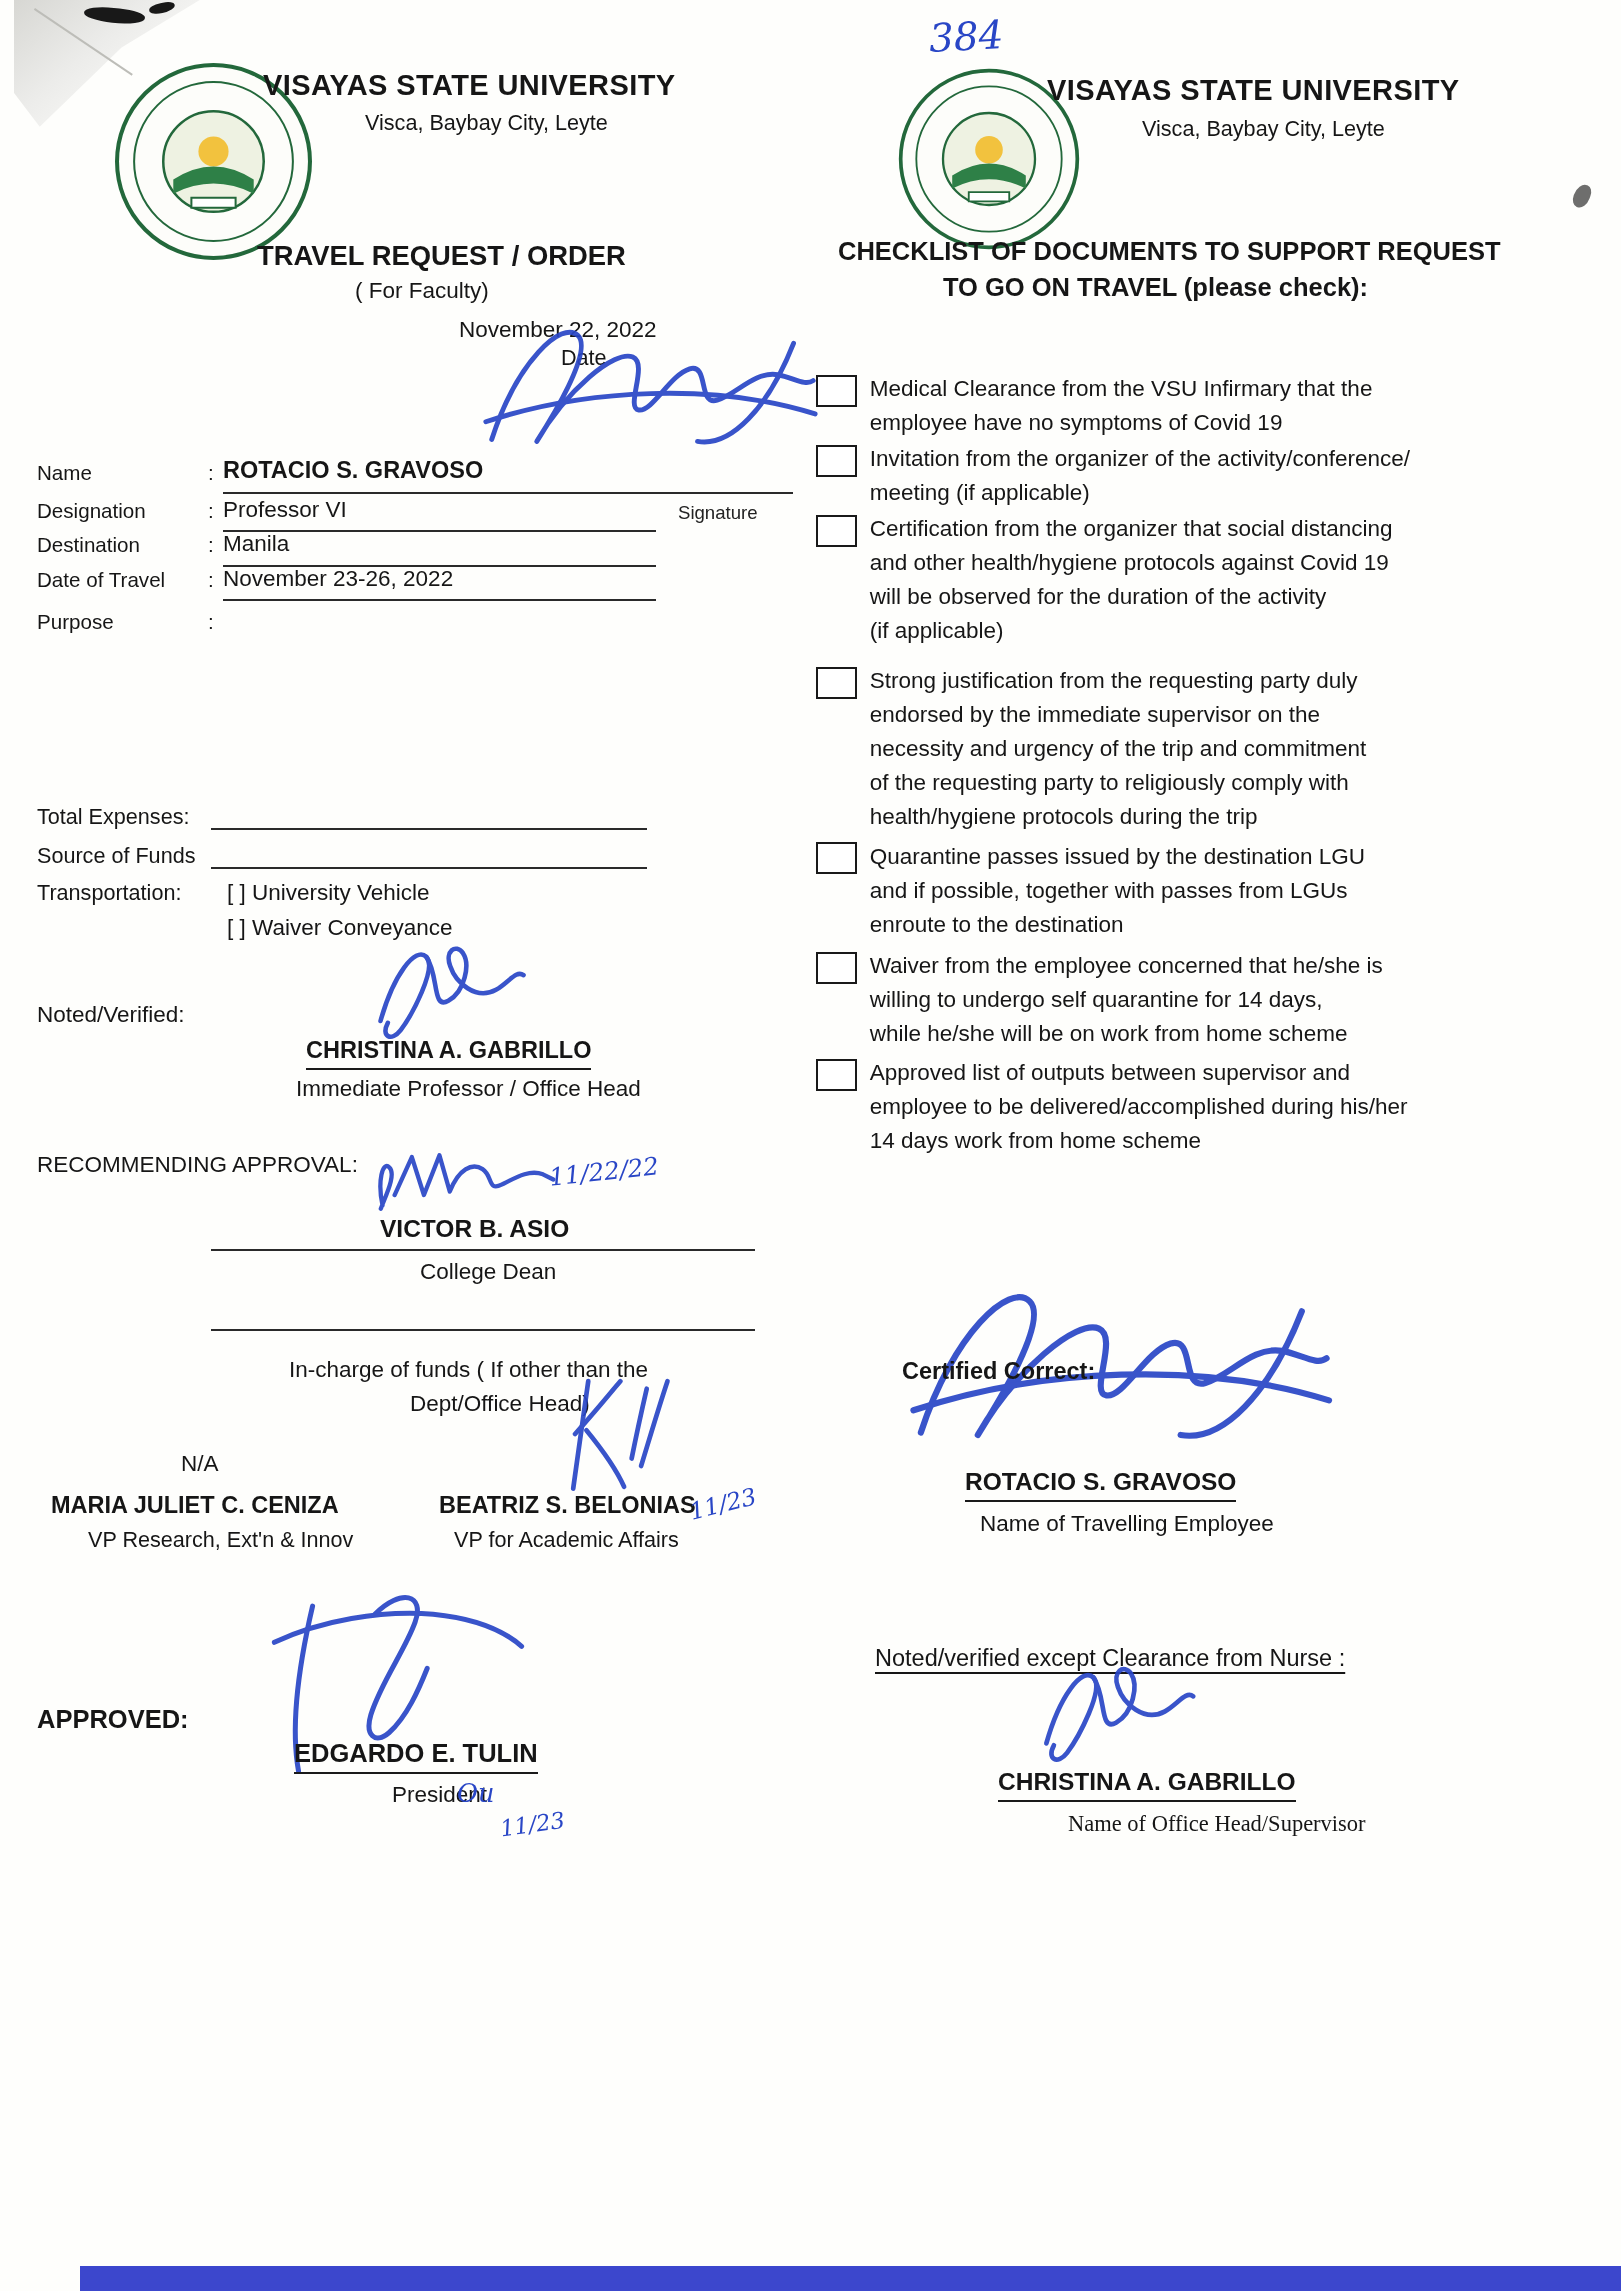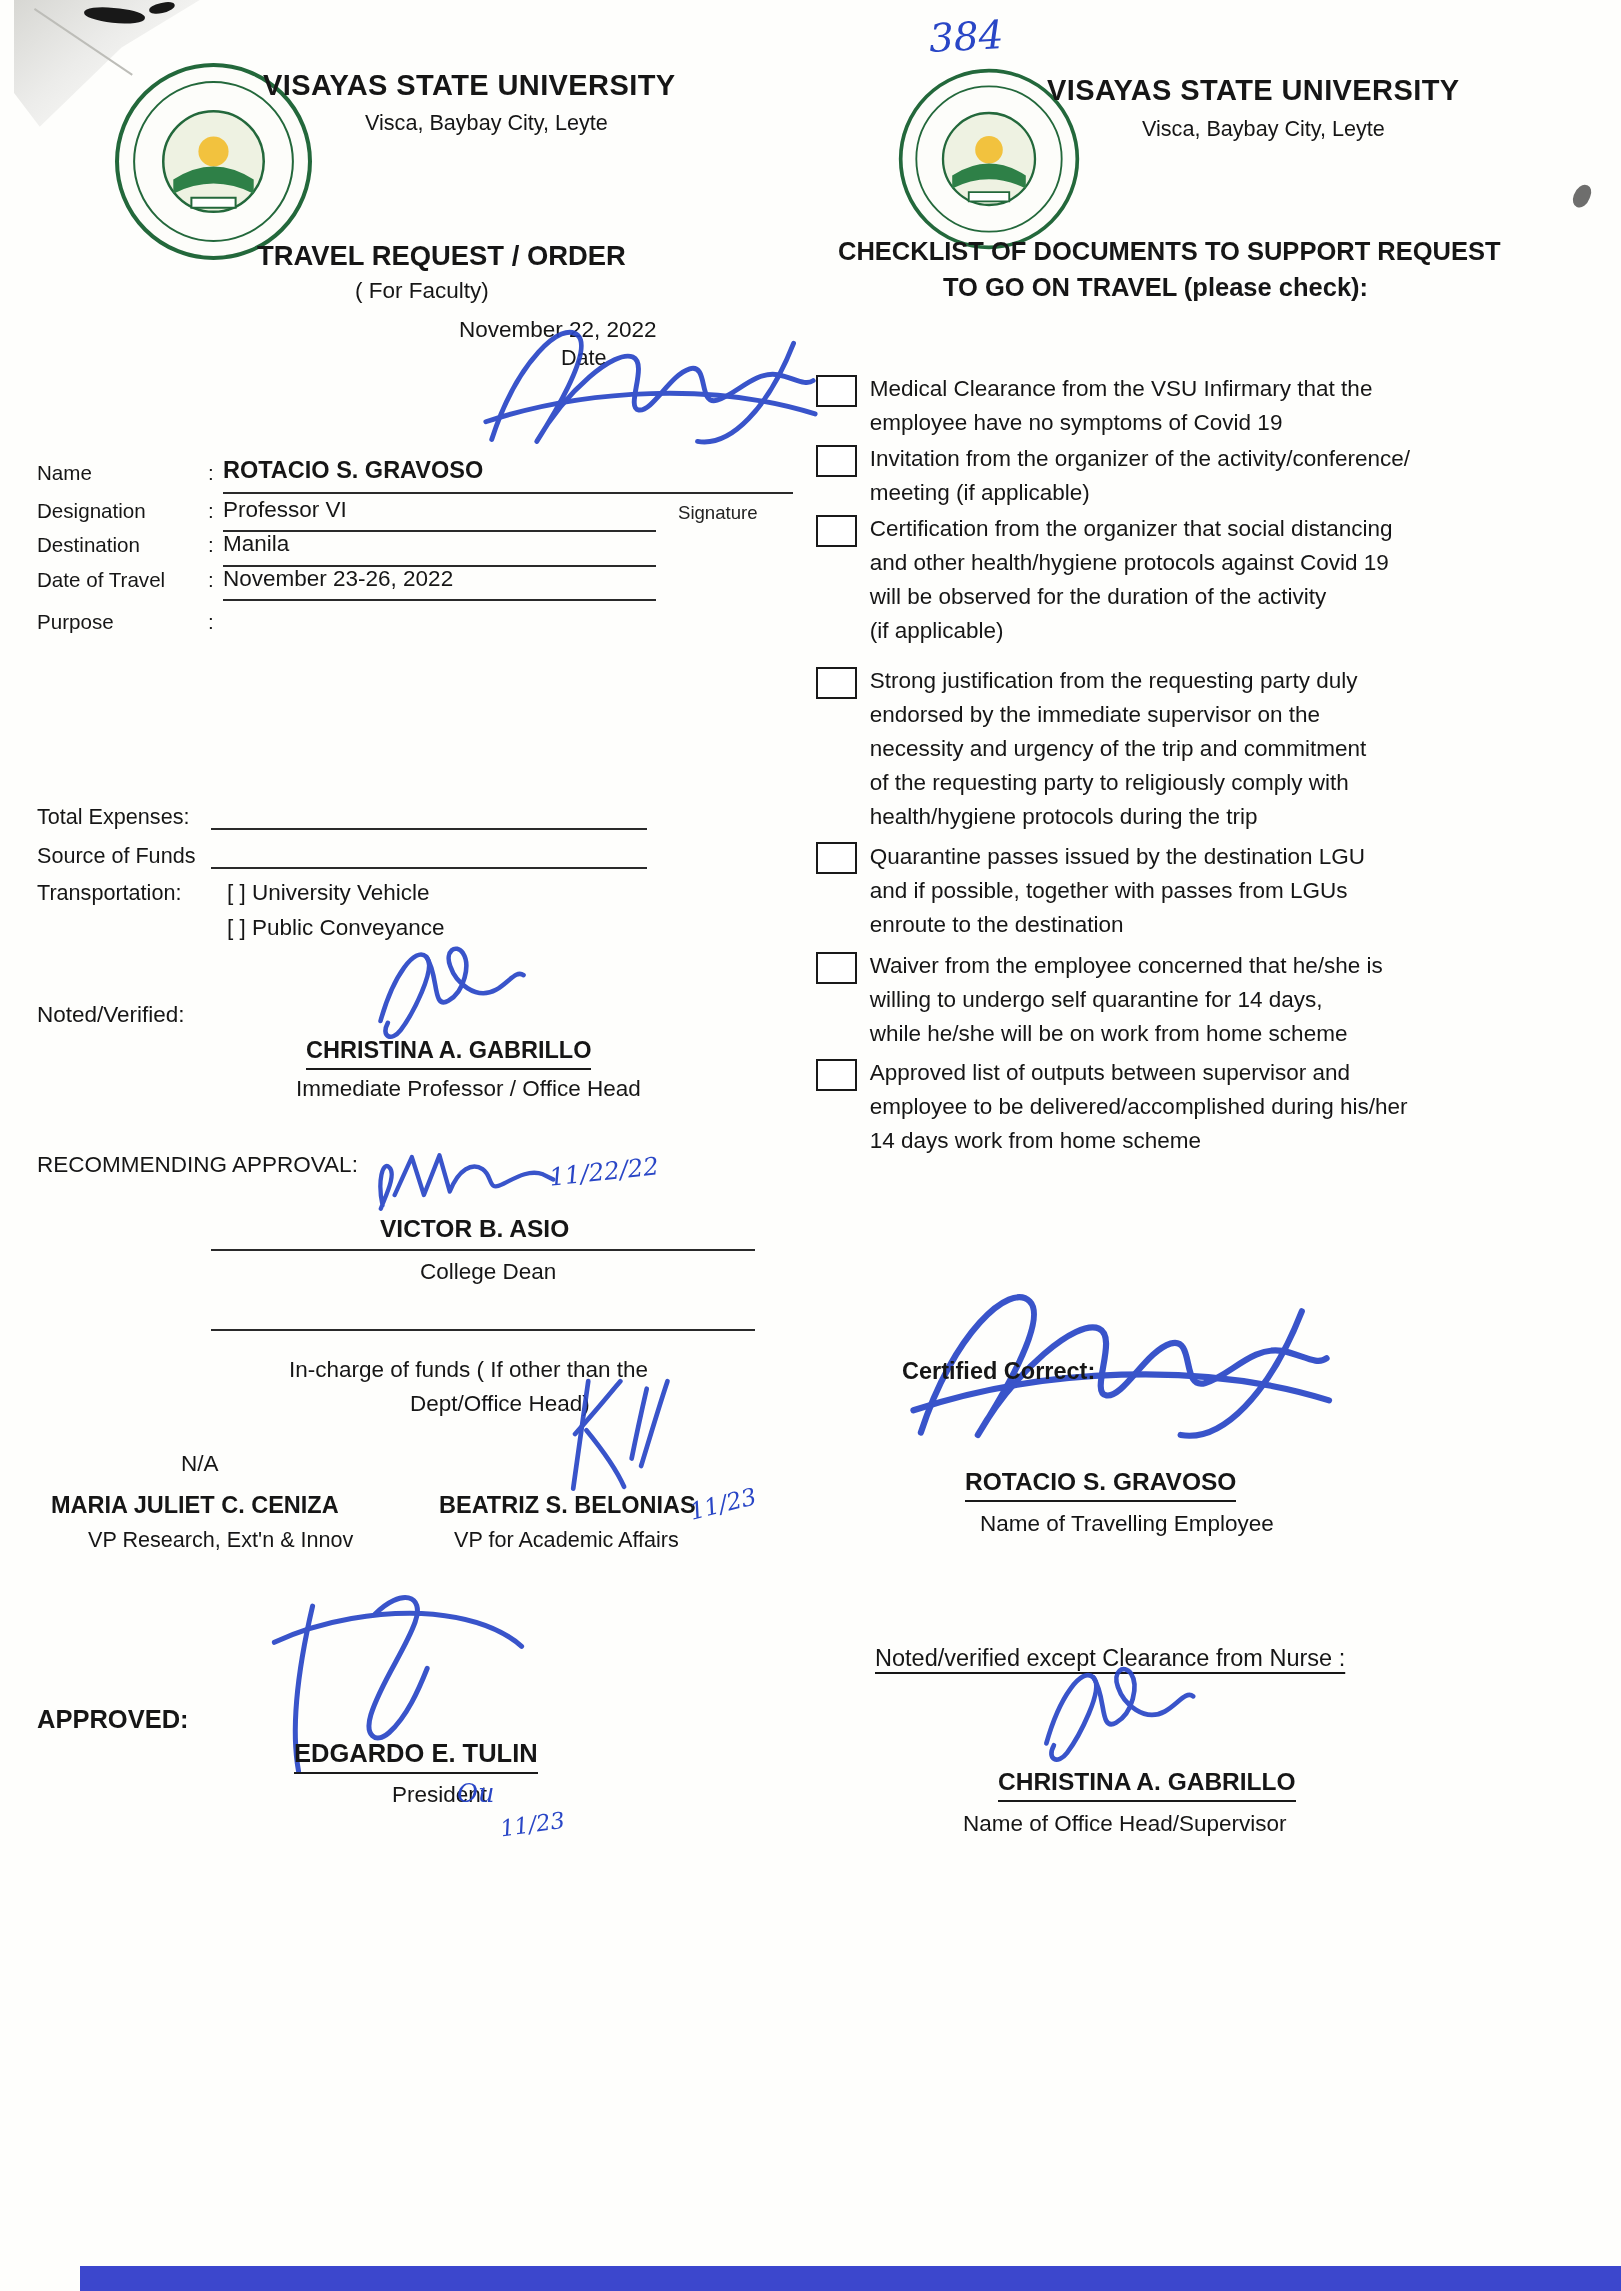--- a/index.html
+++ b/index.html
@@ -126,21 +126,21 @@
 
   <div class="abs lbl" style="left:37px;top:610px;">Purpose</div>
   <div class="abs lbl" style="left:208px;top:610px;">:</div>
 
   <div class="abs" style="left:37px;top:804px;font-size:21.6px;">Total Expenses:</div>
   <div class="line" style="left:211px;top:828px;width:436px;"></div>
   <div class="abs" style="left:37px;top:843px;font-size:21.6px;">Source of Funds</div>
   <div class="line" style="left:211px;top:867px;width:436px;"></div>
   <div class="abs" style="left:37px;top:880px;font-size:21.6px;">Transportation:</div>
   <div class="abs" style="left:227px;top:880px;font-size:22.5px;">[ ] University Vehicle</div>
-  <div class="abs" style="left:227px;top:915px;font-size:22.5px;">[ ] Public Conveyance</div>
+  <div class="abs" style="left:227px;top:915px;font-size:22.5px;">[ ] Waiver Conveyance</div>
 
   <svg class="sig" style="left:338px;top:933px;width:206px;height:110px;" viewBox="0 0 200 120">
       <use href="#sig-gabrillo"></use>
     </svg>
   <div class="abs" style="left:37px;top:1002px;font-size:22.5px;">Noted/Verified:</div>
   <div class="abs" style="left:306px;top:1037px;"><span class="b u2" style="font-size:23.5px;">CHRISTINA A. GABRILLO</span></div>
   <div class="abs caption" style="left:296px;top:1076px;">Immediate Professor / Office Head</div>
 
   <div class="abs" style="left:37px;top:1152px;font-size:22.5px;">RECOMMENDING APPROVAL:</div>
   <svg class="sig" style="left:365px;top:1145px;width:211px;height:69px;" viewBox="0 0 220 80">
@@ -244,16 +244,16 @@
     </svg>
   <div class="abs b" style="left:902px;top:1358px;font-size:23.5px;">Certified Correct:</div>
   <div class="abs" style="left:965px;top:1468px;"><span class="b u2" style="font-size:24.5px;">ROTACIO S. GRAVOSO</span></div>
   <div class="abs caption" style="left:980px;top:1511px;">Name of Travelling Employee</div>
 
   <div class="abs uline" style="left:875px;top:1645px;font-size:23.5px;">Noted/verified except Clearance from Nurse :</div>
   <svg class="sig" style="left:1008px;top:1653px;width:201px;height:113px;" viewBox="0 0 200 120">
       <use href="#sig-gabrillo"></use>
     </svg>
   <div class="abs" style="left:998px;top:1768px;"><span class="b u2" style="font-size:24.5px;">CHRISTINA A. GABRILLO</span></div>
-  <div class="abs caption" style="left:963px;top:1811px;">Name of Office Head/Supervisor</div>
+  <div class="abs caption" style="left:1068px;top:1811px;font-family:Liberation Serif, serif;">Name of Office Head/Supervisor</div>
 
 </div>
 
 
 </body></html>

